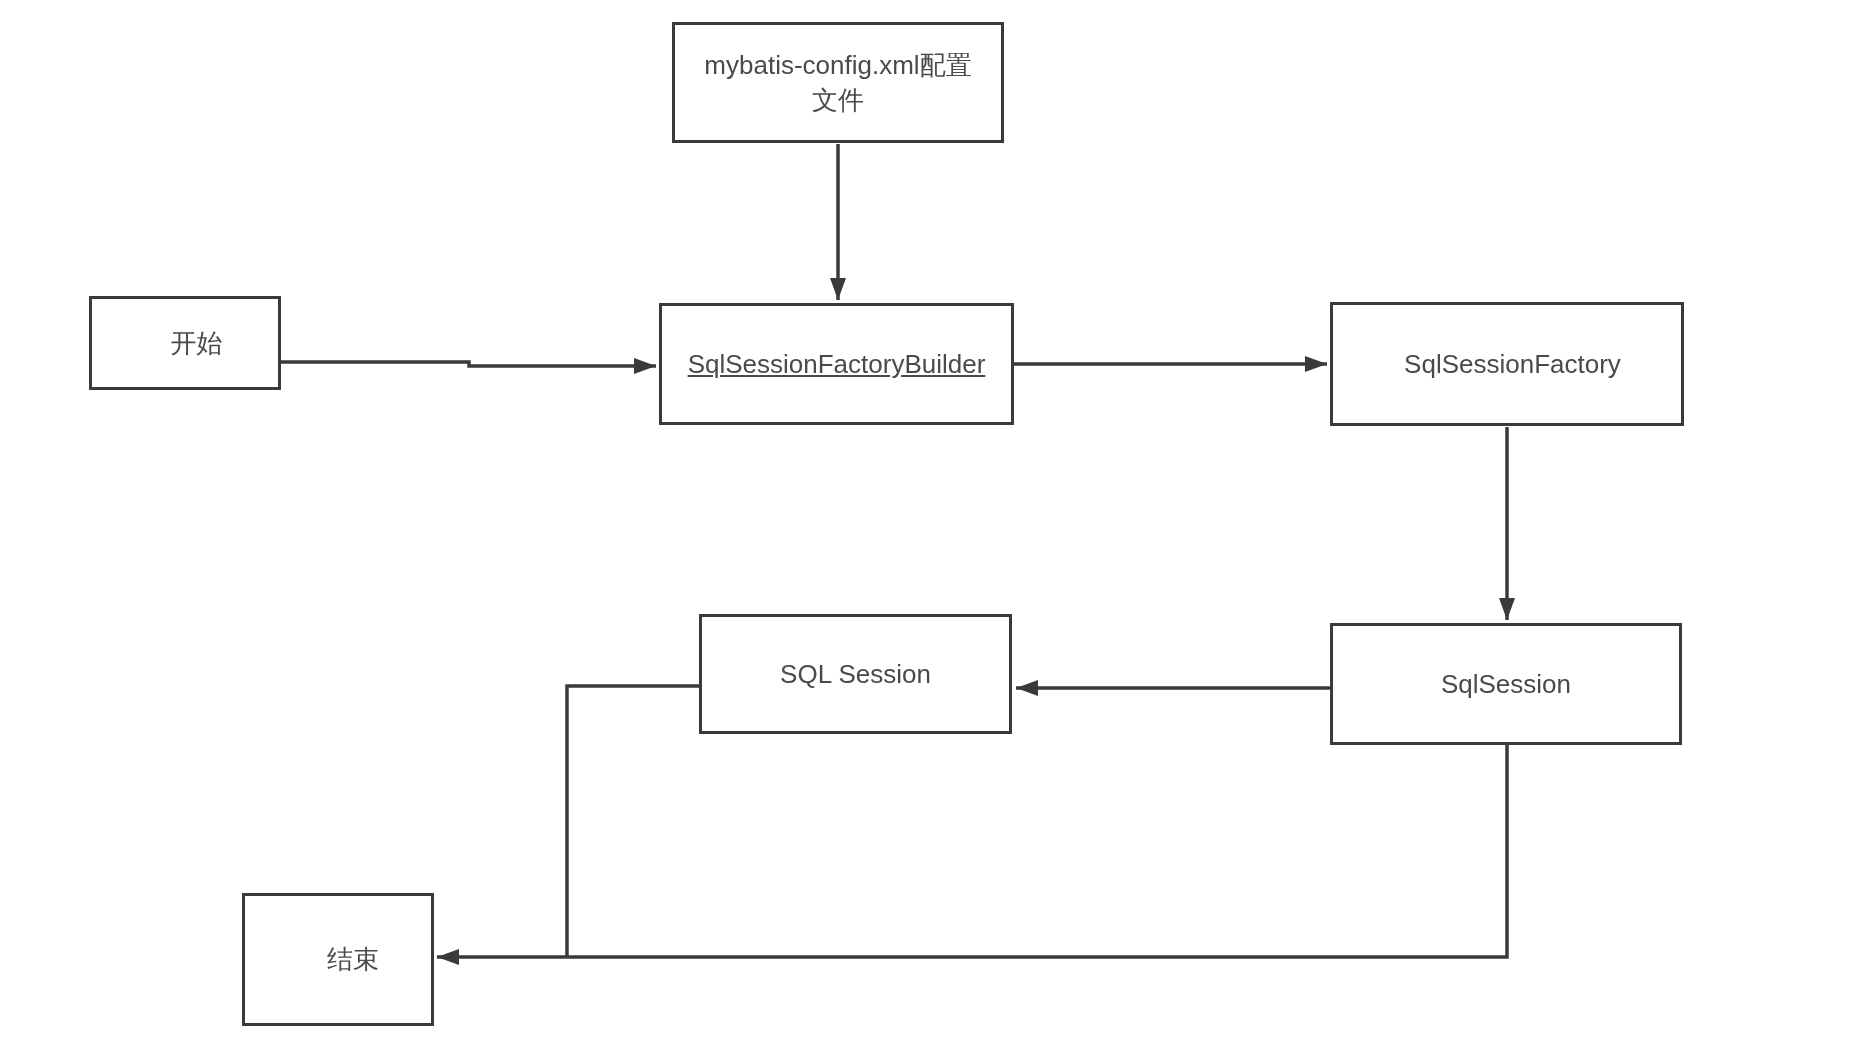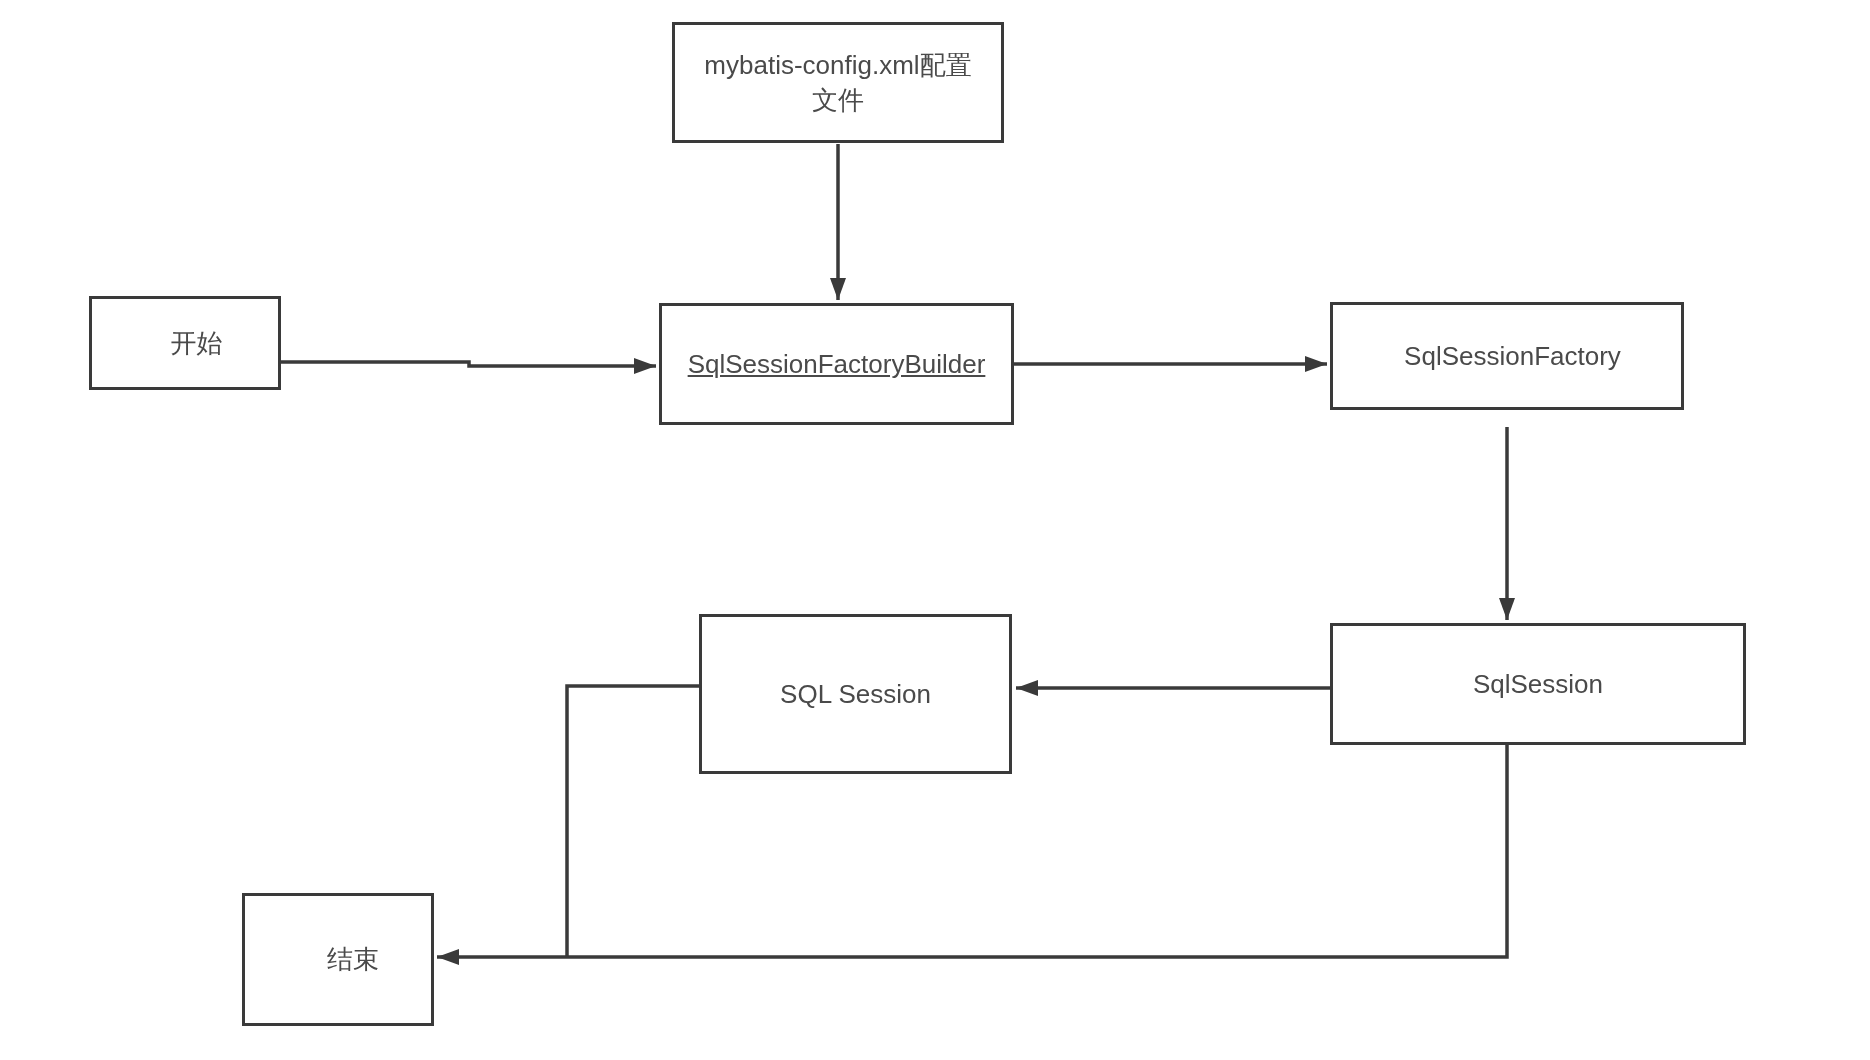--- a/index.html
+++ b/index.html
@@ -45,23 +45,23 @@
     justify-content: center;
     text-align: center;
     font-size: 26px;
     line-height: 1.32;
     color: var(--text);
   }
   .node .label { display: block; }
   .node-config        { left: 660px;  top: 22px;  width: 332px; height: 121px; padding: 0 22px; }
   .node-start         { left: 77px;   top: 296px; width: 192px; height: 94px; padding-left: 23px; }
   .node-builder       { left: 647px;  top: 303px; width: 355px; height: 122px; text-decoration: underline; }
-  .node-factory       { left: 1318px; top: 302px; width: 354px; height: 108px; padding-left: 11px; }
-  .node-sqlsession    { left: 1318px; top: 623px; width: 416px; height: 122px; }
-  .node-sql-session   { left: 687px;  top: 614px; width: 313px; height: 160px; }
+  .node-factory       { left: 1318px; top: 302px; width: 354px; height: 124px; padding-left: 11px; }
+  .node-sqlsession    { left: 1318px; top: 623px; width: 352px; height: 122px; }
+  .node-sql-session   { left: 687px;  top: 614px; width: 313px; height: 120px; }
   .node-end           { left: 230px;  top: 893px; width: 192px; height: 133px; padding-left: 30px; }
 </style>
 </head>
 <body>
 
 <div class="canvas">
 
   <svg class="connector-layer" viewBox="0 0 1870 1060" xmlns="http://www.w3.org/2000/svg">
     <defs>
       <marker id="arrow" markerUnits="userSpaceOnUse" markerWidth="28" markerHeight="22" refX="24" refY="10" orient="auto">

